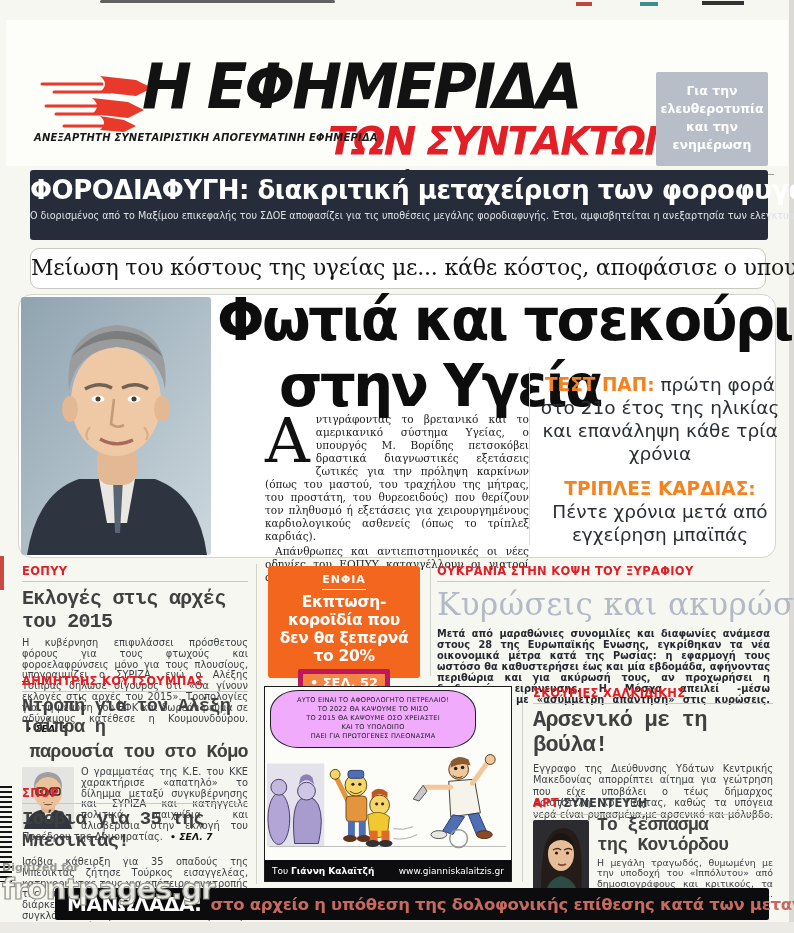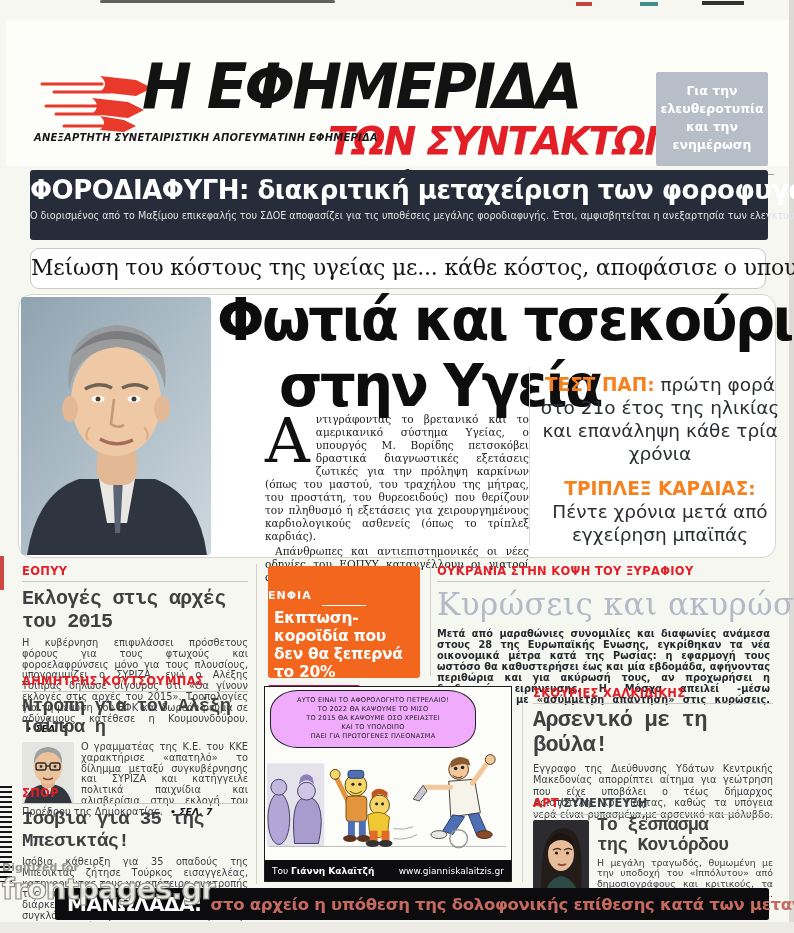--- a/index.html
+++ b/index.html
@@ -75,21 +75,21 @@
 
   .sec-sport{left:22px;top:786px;width:226px;}
   .sec-sport .shl{font-size:19px;margin-top:4px;}
   .sec-sport .sbody{margin-top:5px;}
 
   .vdiv1{left:256px;top:564px;width:1px;height:320px;background:#d2d2cb;}
   .vdiv2{left:430px;top:566px;width:1px;height:110px;background:#d2d2cb;}
   .vdiv3{left:522px;top:686px;width:1px;height:196px;background:#d2d2cb;}
 
   
-  .enfia{left:268px;top:566px;width:152px;height:112px;background:#f2661d;border-radius:3px;color:#fff;box-sizing:border-box;padding-top:23px;}
+  .enfia{left:268px;top:566px;width:152px;height:112px;background:#f2661d;border-radius:3px;color:#fff;text-align:center;box-sizing:border-box;padding-top:7px;}
   .enfia .ek{font-size:11px;font-weight:bold;letter-spacing:1px;}
   .enfia .eu{width:44px;height:1px;background:#fff;margin:3px auto 3px;}
   .enfia .ehl{font-size:15.5px;line-height:18px;font-weight:bold;padding:0 6px;letter-spacing:-0.3px;}
   .enfia .chip{display:inline-block;margin-top:4px;border:5px solid #be185d;background:#f58544;border-radius:2px;font-size:13px;font-weight:bold;padding:1px 7px;}
 
   
   .sec-ukr{left:437px;top:564px;width:333px;}
   .sec-ukr .uhl{font-family:var(--serif);font-size:31px;color:#b3bac6;margin-top:4px;white-space:nowrap;letter-spacing:.5px;}
   .sec-ukr .sbody{margin-top:6px;font-weight:bold;color:#26292e;line-height:11px;}
 
@@ -238,20 +238,21 @@
     <div class="sbody">
       <span>Η κυβέρνηση επιφυλάσσει πρόσθετους φόρους για τους φτωχούς και φοροελαφρύνσεις μόνο για τους πλουσίους, υπογραμμίζει ο ΣΥΡΙΖΑ, ενώ ο Αλέξης Τσίπρας δήλωσε σίγουρος ότι «Θα γίνουν εκλογές στις αρχές του 2015». Τροπολογίες για τη μείωση του ΕΦΚ και δωρεάν ρεύμα σε αδύναμους κατέθεσε η Κουμουνδούρου.</span>
       <span class="pref">• ΣΕΛ. 5</span>
     </div>
   </div>
 
   <div class="abs sec-kouts">
     <div class="kicker">ΔΗΜΗΤΡΗΣ ΚΟΥΤΣΟΥΜΠΑΣ</div>
     <div class="krule"></div>
     <div class="shl">Ντροπή για τον Αλέξη Τσίπρα η</div>
+    <div class="shl l2">παρουσία του στο Κόμο</div>
     <div class="kouts-photo">
       <svg width="52" height="62" viewBox="0 0 52 62">
         <rect width="52" height="62" fill="#e4e4e0"></rect>
         <path d="M2 62 Q6 46 18 43 L34 43 Q46 46 50 62 Z" fill="#32363e"></path>
         <path d="M22 43 L30 43 L28 52 L24 52 Z" fill="#e8e6e0"></path>
         <rect x="19" y="34" width="14" height="12" rx="5" fill="#e2b48c"></rect>
         <ellipse cx="26" cy="25" rx="14" ry="17" fill="#ecc29c"></ellipse>
         <path d="M12 22 Q11 6 26 5 Q41 6 40 22 Q36 10 26 10 Q16 10 12 22 Z" fill="#9d9fa1"></path>
         <rect x="14" y="21" width="10" height="7" rx="2" fill="none" stroke="#2a2a2a" stroke-width="1.4"></rect>
         <rect x="28" y="21" width="10" height="7" rx="2" fill="none" stroke="#2a2a2a" stroke-width="1.4"></rect>

